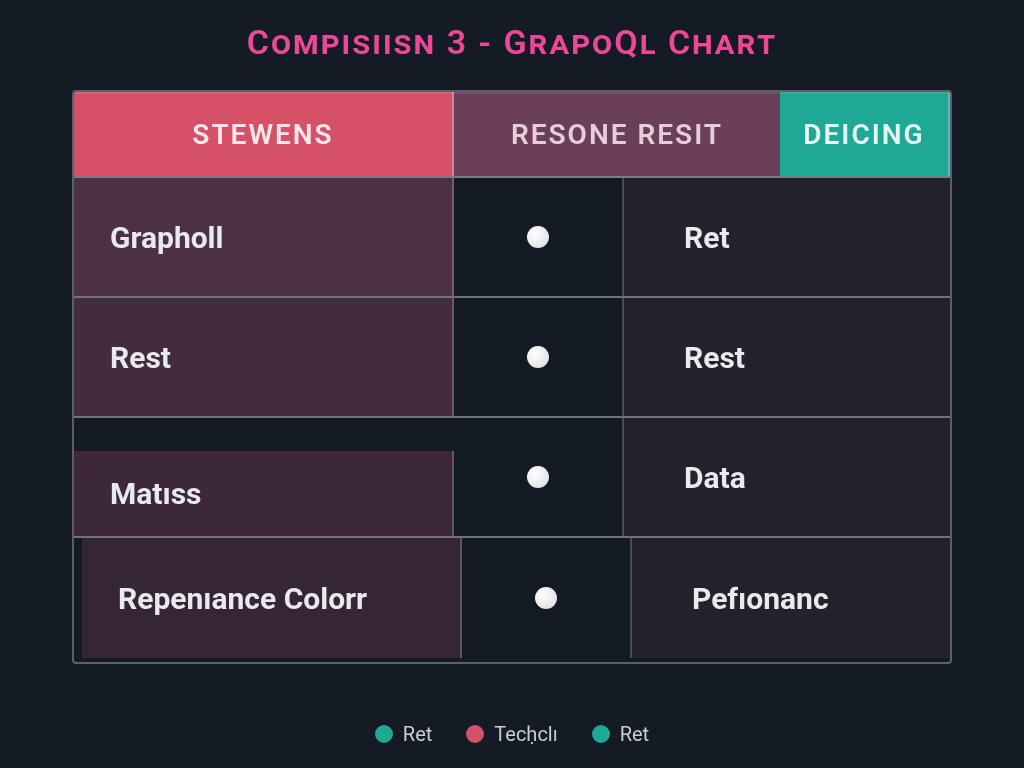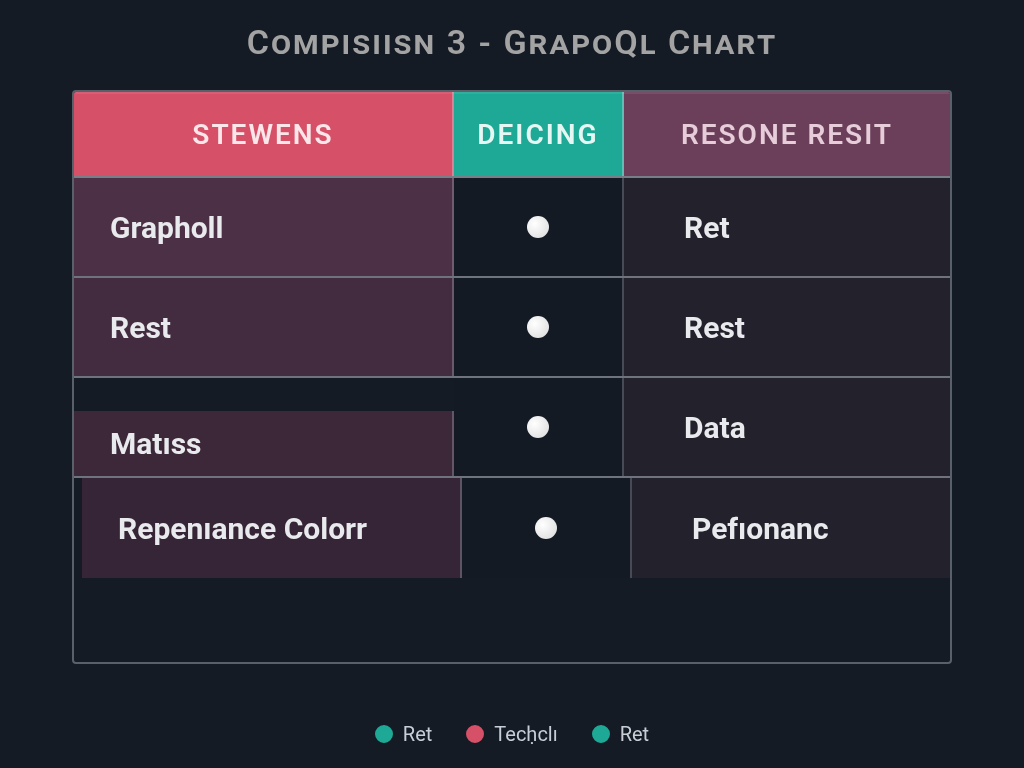--- a/index.html
+++ b/index.html
@@ -10,21 +10,21 @@
     color: #e8eaed;
     position: relative;
     overflow: hidden;
   }
   .title {
     text-align: center;
     font-size: 34px;
     font-weight: 600;
     letter-spacing: 2px;
     padding-top: 22px;
-    color: #a3a3a3;
+    color: #ec4899;
     font-variant: small-caps;
   }
   .table-wrap {
     position: absolute;
     left: 72px;
     top: 90px;
     width: 880px;
     height: 574px;
     border: 2px solid rgba(220,225,235,0.35);
     border-radius: 4px;
@@ -43,21 +43,21 @@
     font-weight: 600;
     letter-spacing: 2px;
     text-transform: uppercase;
     font-variant: small-caps;
   }
   .hc1 { width: 380px; background: #d65068; color: #fbe6ea; border-right: 2px solid rgba(220,225,235,0.35); }
   .hc2 { width: 170px; background: #1ea996; color: #e6f6f3; border-right: 2px solid rgba(220,225,235,0.35); }
   .hc3 { flex: 1; background: #6b3f5a; color: #e6cdd9; }
   .body-row {
     display: flex;
-    height: 100px;
+    height: 120px;
     border-bottom: 2px solid rgba(220,225,235,0.45);
   }
   .body-row:last-child { border-bottom: none; margin-left: 8px; }
   .bc {
     display: flex;
     align-items: center;
     font-size: 30px;
     font-weight: 700;
     color: #e8eaed;
   }
@@ -99,22 +99,22 @@
   }
 </style>
 </head>
 <body>
 
 <div class="title">Compısıısn 3 - GrapoQl Chart</div>
 
 <div class="table-wrap">
   <div class="header-row">
     <div class="header-cell hc1">Stewens</div>
+    <div class="header-cell hc3">Resone resıt</div>
     <div class="header-cell hc2">Deıcing</div>
-    <div class="header-cell hc3">Resone resıt</div>
   </div>
 
   <div class="body-row r0">
     <div class="bc bc1">Grapholl</div>
     <div class="bc bc2">
         <span class="dot"></span>
       </div>
     <div class="bc bc3">Ret</div>
   </div>
   <div class="body-row r1">

